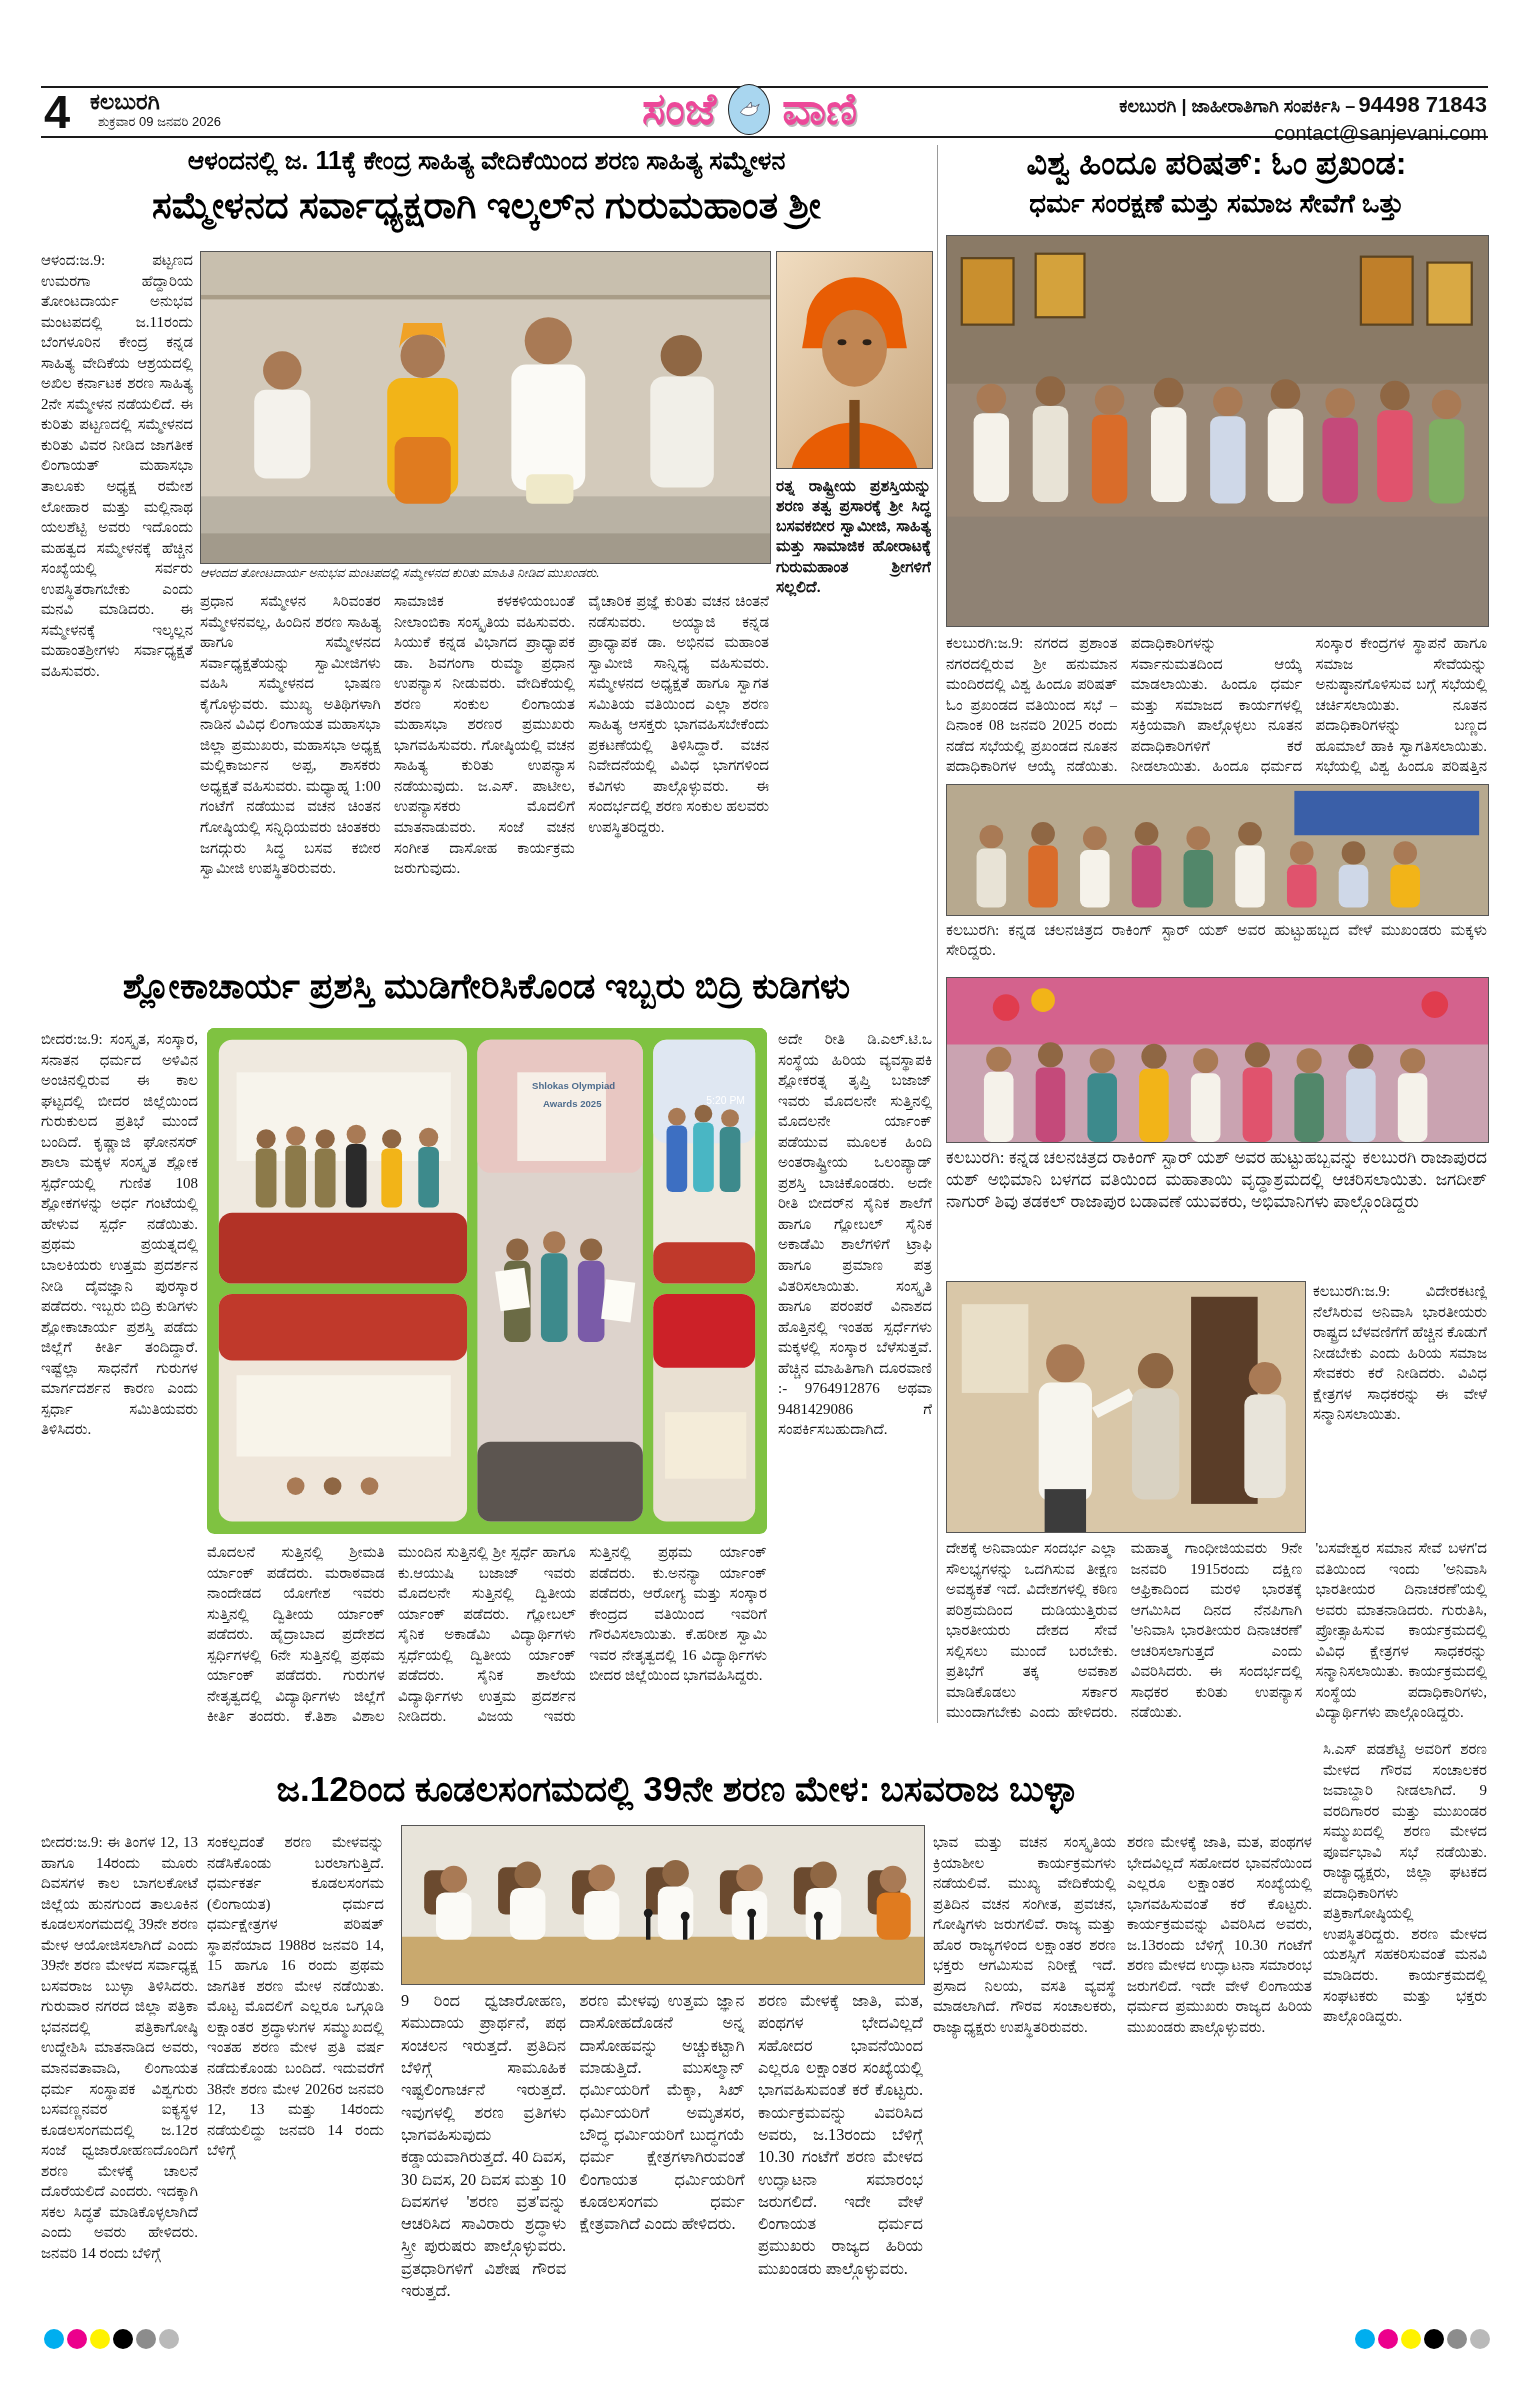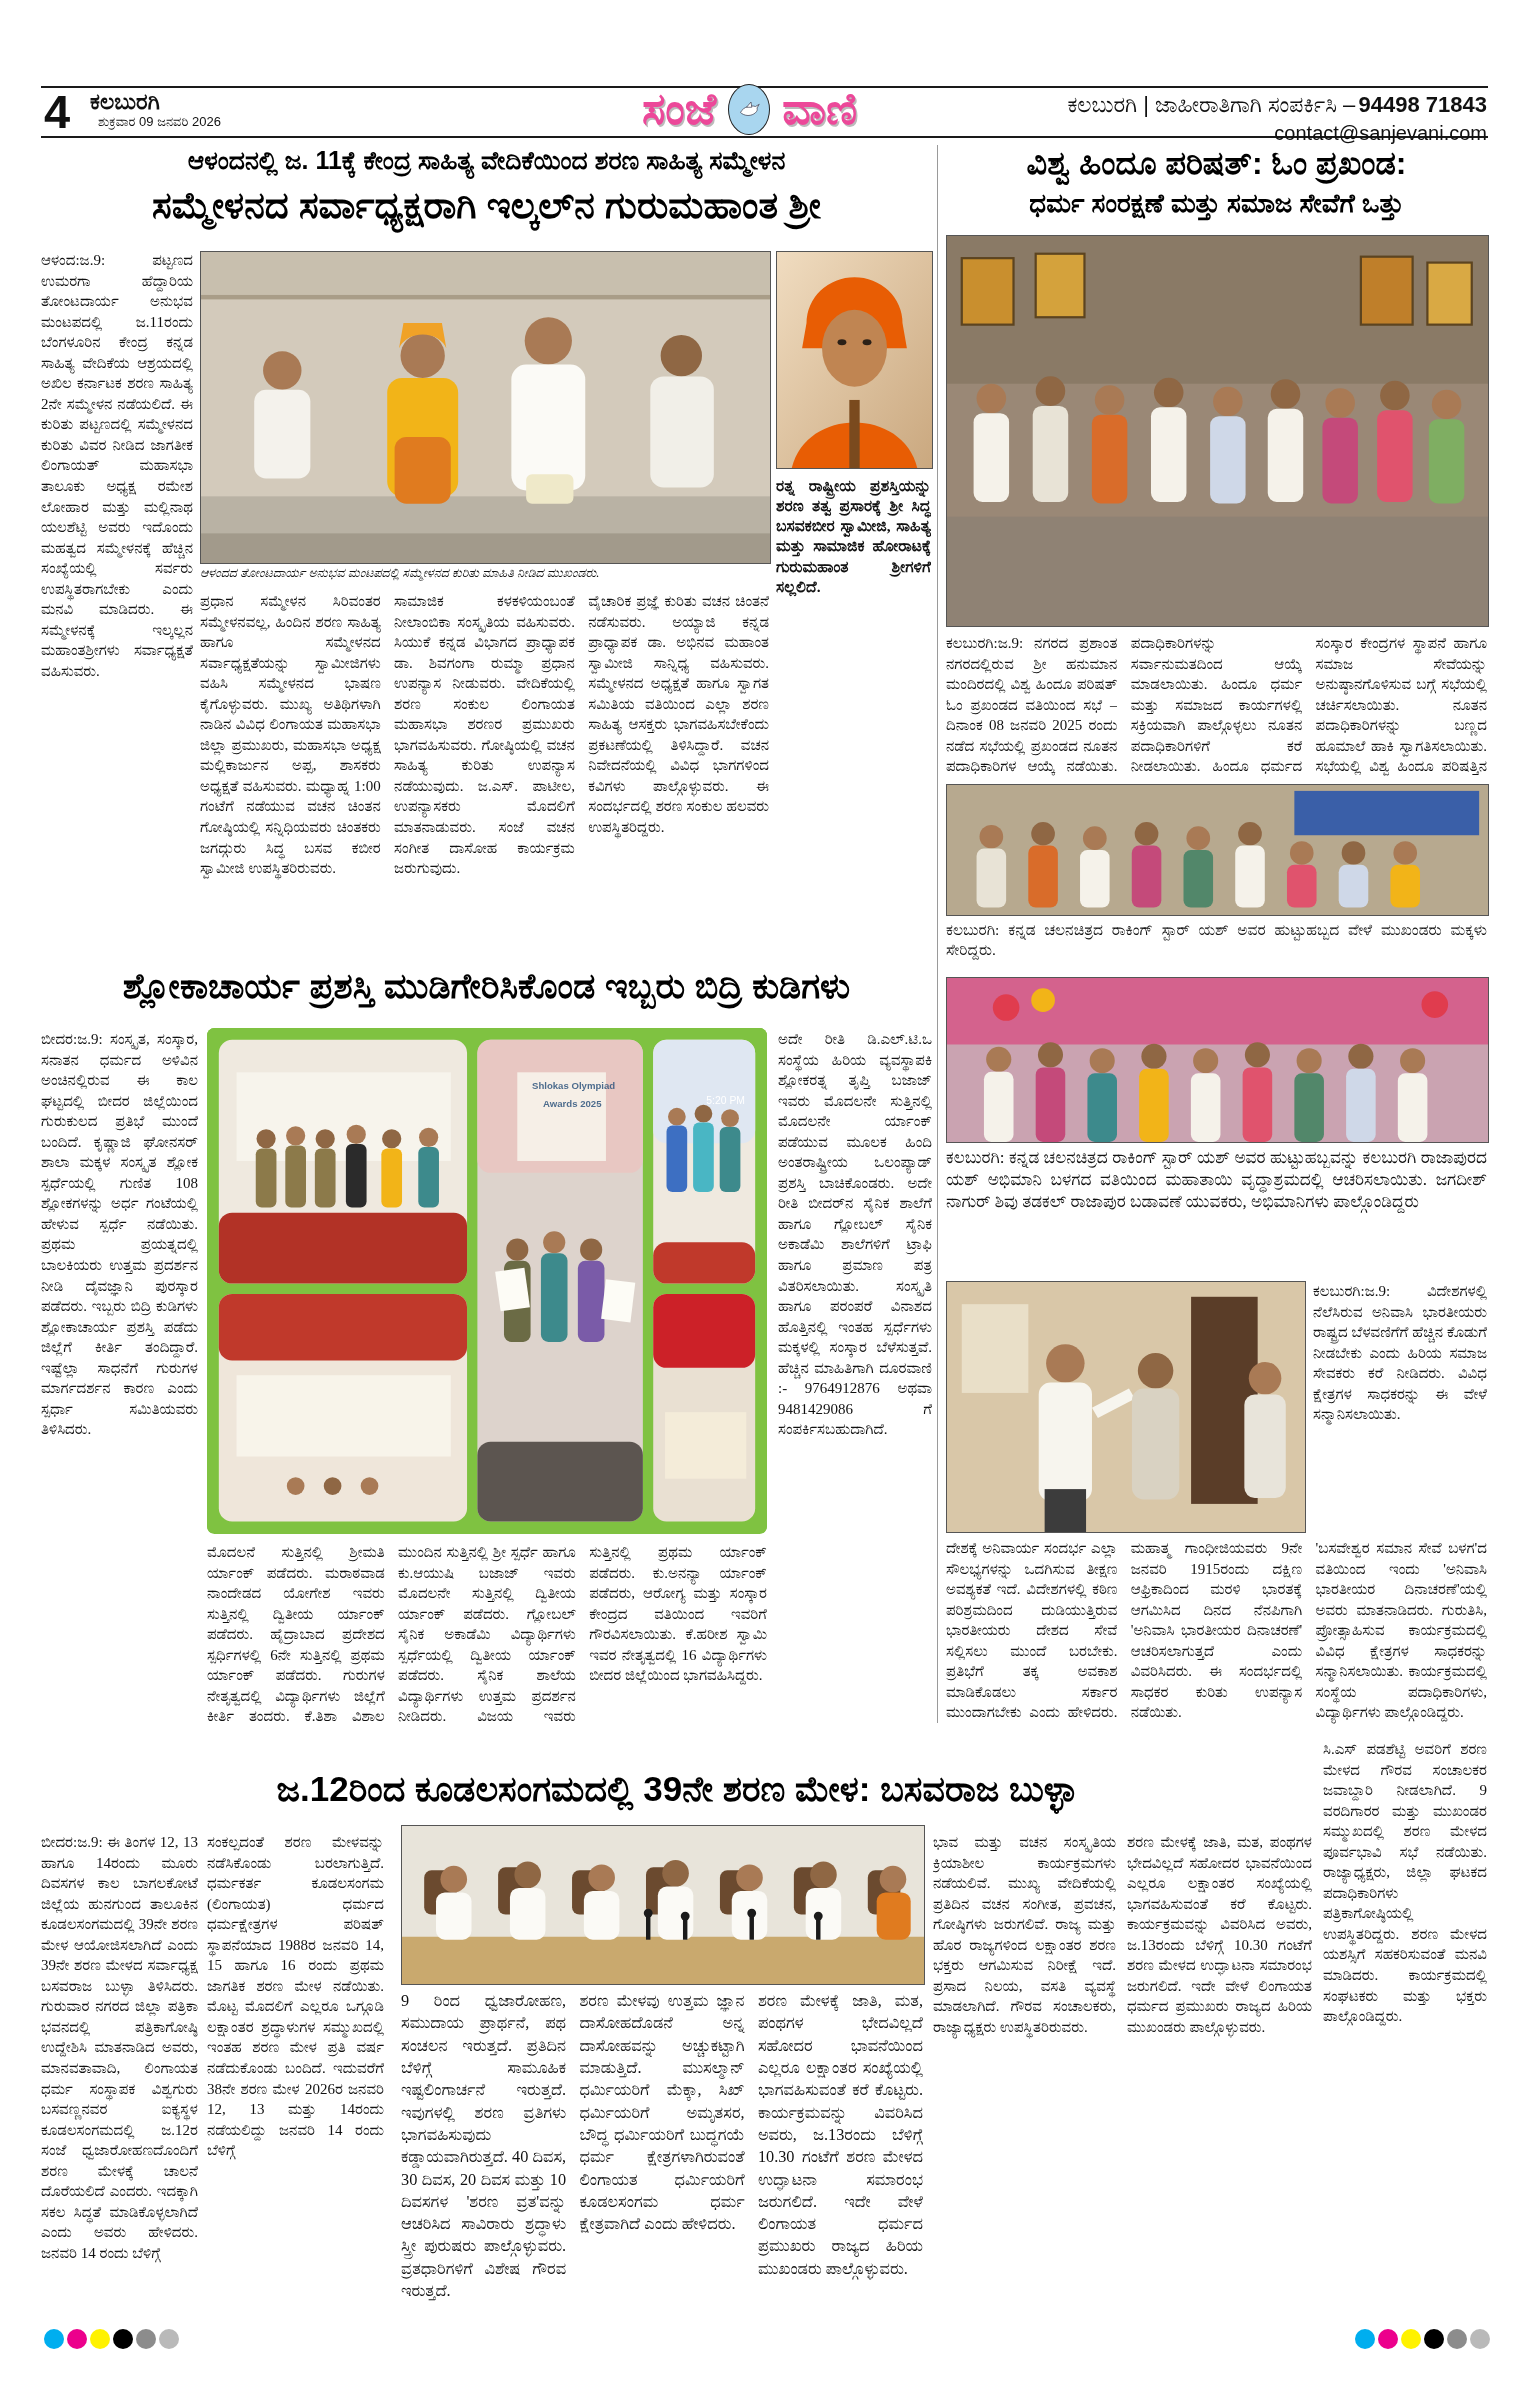--- a/index.html
+++ b/index.html
@@ -50,21 +50,21 @@
       <svg width="27" height="27" viewBox="0 0 36 36">
         <path d="M6 22 C10 14 20 12 26 14 L31 11 L28 16 C30 20 24 26 16 26 C12 26 8 24 6 22 Z" fill="#ffffff" stroke="#445" stroke-width="1"></path>
         <path d="M14 15 L20 8 L21 15 Z" fill="#ffffff" stroke="#445" stroke-width="1"></path>
       </svg>
     </span>
     <span>ವಾಣಿ</span>
   </div>
 
   <div class="abs hdr-right" style="right:41px;top:90px;">
     <div>
-      <span style="font-size:22px;font-weight:normal;">ಕಲಬುರಗಿ   |   ಜಾಹೀರಾತಿಗಾಗಿ ಸಂಪರ್ಕಿಸಿ –</span>
+      <span style="font-size:18px;font-weight:bold;">ಕಲಬುರಗಿ   |   ಜಾಹೀರಾತಿಗಾಗಿ ಸಂಪರ್ಕಿಸಿ –</span>
       <span class="ph-num">94498 71843</span>
     </div>
     <div style="font-size:20px;">contact@sanjevani.com</div>
   </div>
 
   <div class="vrule" style="left:937px;top:145px;height:1578px;"></div>
 
   <div class="abs hl" style="left:41px;top:146px;width:891px;font-size:25px;">ಆಳಂದನಲ್ಲಿ ಜ. 11ಕ್ಕೆ ಕೇಂದ್ರ ಸಾಹಿತ್ಯ ವೇದಿಕೆಯಿಂದ ಶರಣ ಸಾಹಿತ್ಯ ಸಮ್ಮೇಳನ</div>
   <div class="abs hl" style="left:41px;top:185px;width:891px;font-size:37px;">ಸಮ್ಮೇಳನದ ಸರ್ವಾಧ್ಯಕ್ಷರಾಗಿ ಇಲ್ಕಲ್‌ನ ಗುರುಮಹಾಂತ ಶ್ರೀ</div>
 
@@ -317,21 +317,21 @@
       <circle cx="160" cy="110" r="26" fill="#a97a55"></circle>
         <rect x="124" y="136" width="72" height="160" rx="16" fill="#f7f5ee"></rect>
       <rect x="132" y="280" width="56" height="58" fill="#3c3c3c"></rect>
       <path d="M196 170 l50 -26 l8 14 l-50 26 Z" fill="#f7f5ee"></path>
       <circle cx="282" cy="120" r="24" fill="#8f6744"></circle>
         <rect x="250" y="144" width="64" height="150" rx="16" fill="#d9d2c2"></rect>
       <circle cx="430" cy="130" r="22" fill="#a97a55"></circle>
         <rect x="402" y="152" width="56" height="140" rx="14" fill="#e8e4da"></rect>
     </svg>
   </div>
-  <div class="abs bodytxt" style="left:1313px;top:1281px;width:174px;height:250px;">ಕಲಬುರಗಿ:ಜ.9: ವಿದೇಶಗಳಲ್ಲಿ ನೆಲೆಸಿರುವ ಅನಿವಾಸಿ ಭಾರತೀಯರು ರಾಷ್ಟ್ರದ ಬೆಳವಣಿಗೆಗೆ ಹೆಚ್ಚಿನ ಕೊಡುಗೆ ನೀಡಬೇಕು ಎಂದು ಹಿರಿಯ ಸಮಾಜ ಸೇವಕರು ಕರೆ ನೀಡಿದರು. ವಿವಿಧ ಕ್ಷೇತ್ರಗಳ ಸಾಧಕರನ್ನು ಈ ವೇಳೆ ಸನ್ಮಾನಿಸಲಾಯಿತು.</div>
+  <div class="abs bodytxt" style="left:1313px;top:1281px;width:174px;height:250px;">ಕಲಬುರಗಿ:ಜ.9: ವಿದೇರಕಟಣ್ಲಿ ನೆಲೆಸಿರುವ ಅನಿವಾಸಿ ಭಾರತೀಯರು ರಾಷ್ಟ್ರದ ಬೆಳವಣಿಗೆಗೆ ಹೆಚ್ಚಿನ ಕೊಡುಗೆ ನೀಡಬೇಕು ಎಂದು ಹಿರಿಯ ಸಮಾಜ ಸೇವಕರು ಕರೆ ನೀಡಿದರು. ವಿವಿಧ ಕ್ಷೇತ್ರಗಳ ಸಾಧಕರನ್ನು ಈ ವೇಳೆ ಸನ್ಮಾನಿಸಲಾಯಿತು.</div>
 
   <div class="cols" style="left:946px;top:1538px;width:541px;height:186px;">
     <div class="c bodytxt">ದೇಶಕ್ಕೆ ಅನಿವಾರ್ಯ ಸಂದರ್ಭ ಎಲ್ಲಾ ಸೌಲಭ್ಯಗಳನ್ನು ಒದಗಿಸುವ ತೀಕ್ಷಣ ಅವಶ್ಯಕತೆ ಇದೆ. ವಿದೇಶಗಳಲ್ಲಿ ಕಠಿಣ ಪರಿಶ್ರಮದಿಂದ ದುಡಿಯುತ್ತಿರುವ ಭಾರತೀಯರು ದೇಶದ ಸೇವೆ ಸಲ್ಲಿಸಲು ಮುಂದೆ ಬರಬೇಕು. ಪ್ರತಿಭೆಗೆ ತಕ್ಕ ಅವಕಾಶ ಮಾಡಿಕೊಡಲು ಸರ್ಕಾರ ಮುಂದಾಗಬೇಕು ಎಂದು ಹೇಳಿದರು. ನಗರದ ಸ್ವಯಂ ಸೇವಾ ಸಂಸ್ಥೆಯ ಕಾರ್ಯಕ್ರಮದಲ್ಲಿ ಅವರು ಮಾತನಾಡಿದರು.</div>
     <div class="c bodytxt">ಮಹಾತ್ಮ ಗಾಂಧೀಜಿಯವರು 9ನೇ ಜನವರಿ 1915ರಂದು ದಕ್ಷಿಣ ಆಫ್ರಿಕಾದಿಂದ ಮರಳಿ ಭಾರತಕ್ಕೆ ಆಗಮಿಸಿದ ದಿನದ ನೆನಪಿಗಾಗಿ 'ಅನಿವಾಸಿ ಭಾರತೀಯರ ದಿನಾಚರಣೆ' ಆಚರಿಸಲಾಗುತ್ತದೆ ಎಂದು ವಿವರಿಸಿದರು. ಈ ಸಂದರ್ಭದಲ್ಲಿ ಸಾಧಕರ ಕುರಿತು ಉಪನ್ಯಾಸ ನಡೆಯಿತು.</div>
     <div class="c bodytxt">'ಬಸವೇಶ್ವರ ಸಮಾನ ಸೇವೆ ಬಳಗ'ದ ವತಿಯಿಂದ ಇಂದು 'ಅನಿವಾಸಿ ಭಾರತೀಯರ ದಿನಾಚರಣೆ'ಯಲ್ಲಿ ಅವರು ಮಾತನಾಡಿದರು. ಗುರುತಿಸಿ, ಪ್ರೋತ್ಸಾಹಿಸುವ ಕಾರ್ಯಕ್ರಮದಲ್ಲಿ ವಿವಿಧ ಕ್ಷೇತ್ರಗಳ ಸಾಧಕರನ್ನು ಸನ್ಮಾನಿಸಲಾಯಿತು. ಕಾರ್ಯಕ್ರಮದಲ್ಲಿ ಸಂಸ್ಥೆಯ ಪದಾಧಿಕಾರಿಗಳು, ವಿದ್ಯಾರ್ಥಿಗಳು ಪಾಲ್ಗೊಂಡಿದ್ದರು.</div>
   </div>
 
   <div class="abs hl" style="left:41px;top:1769px;width:1272px;font-size:35px;">ಜ.12ರಿಂದ ಕೂಡಲಸಂಗಮದಲ್ಲಿ 39ನೇ ಶರಣ ಮೇಳ: ಬಸವರಾಜ ಬುಳ್ಳಾ</div>
 
   <div class="abs bodytxt" style="left:41px;top:1832px;width:157px;height:491px;">ಬೀದರ:ಜ.9: ಈ ತಿಂಗಳ 12, 13 ಹಾಗೂ 14ರಂದು ಮೂರು ದಿವಸಗಳ ಕಾಲ ಬಾಗಲಕೋಟೆ ಜಿಲ್ಲೆಯ ಹುನಗುಂದ ತಾಲೂಕಿನ ಕೂಡಲಸಂಗಮದಲ್ಲಿ 39ನೇ ಶರಣ ಮೇಳ ಆಯೋಜಿಸಲಾಗಿದೆ ಎಂದು 39ನೇ ಶರಣ ಮೇಳದ ಸರ್ವಾಧ್ಯಕ್ಷ ಬಸವರಾಜ ಬುಳ್ಳಾ ತಿಳಿಸಿದರು. ಗುರುವಾರ ನಗರದ ಜಿಲ್ಲಾ ಪತ್ರಿಕಾ ಭವನದಲ್ಲಿ ಪತ್ರಿಕಾಗೋಷ್ಠಿ ಉದ್ದೇಶಿಸಿ ಮಾತನಾಡಿದ ಅವರು, ಮಾನವತಾವಾದಿ, ಲಿಂಗಾಯತ ಧರ್ಮ ಸಂಸ್ಥಾಪಕ ವಿಶ್ವಗುರು ಬಸವಣ್ಣನವರ ಐಕ್ಯಸ್ಥಳ ಕೂಡಲಸಂಗಮದಲ್ಲಿ ಜ.12ರ ಸಂಜೆ ಧ್ವಜಾರೋಹಣದೊಂದಿಗೆ ಶರಣ ಮೇಳಕ್ಕೆ ಚಾಲನೆ ದೊರೆಯಲಿದೆ ಎಂದರು. ಇದಕ್ಕಾಗಿ ಸಕಲ ಸಿದ್ಧತೆ ಮಾಡಿಕೊಳ್ಳಲಾಗಿದೆ ಎಂದು ಅವರು ಹೇಳಿದರು. ಜನವರಿ 14 ರಂದು ಬೆಳಿಗ್ಗೆ</div>

